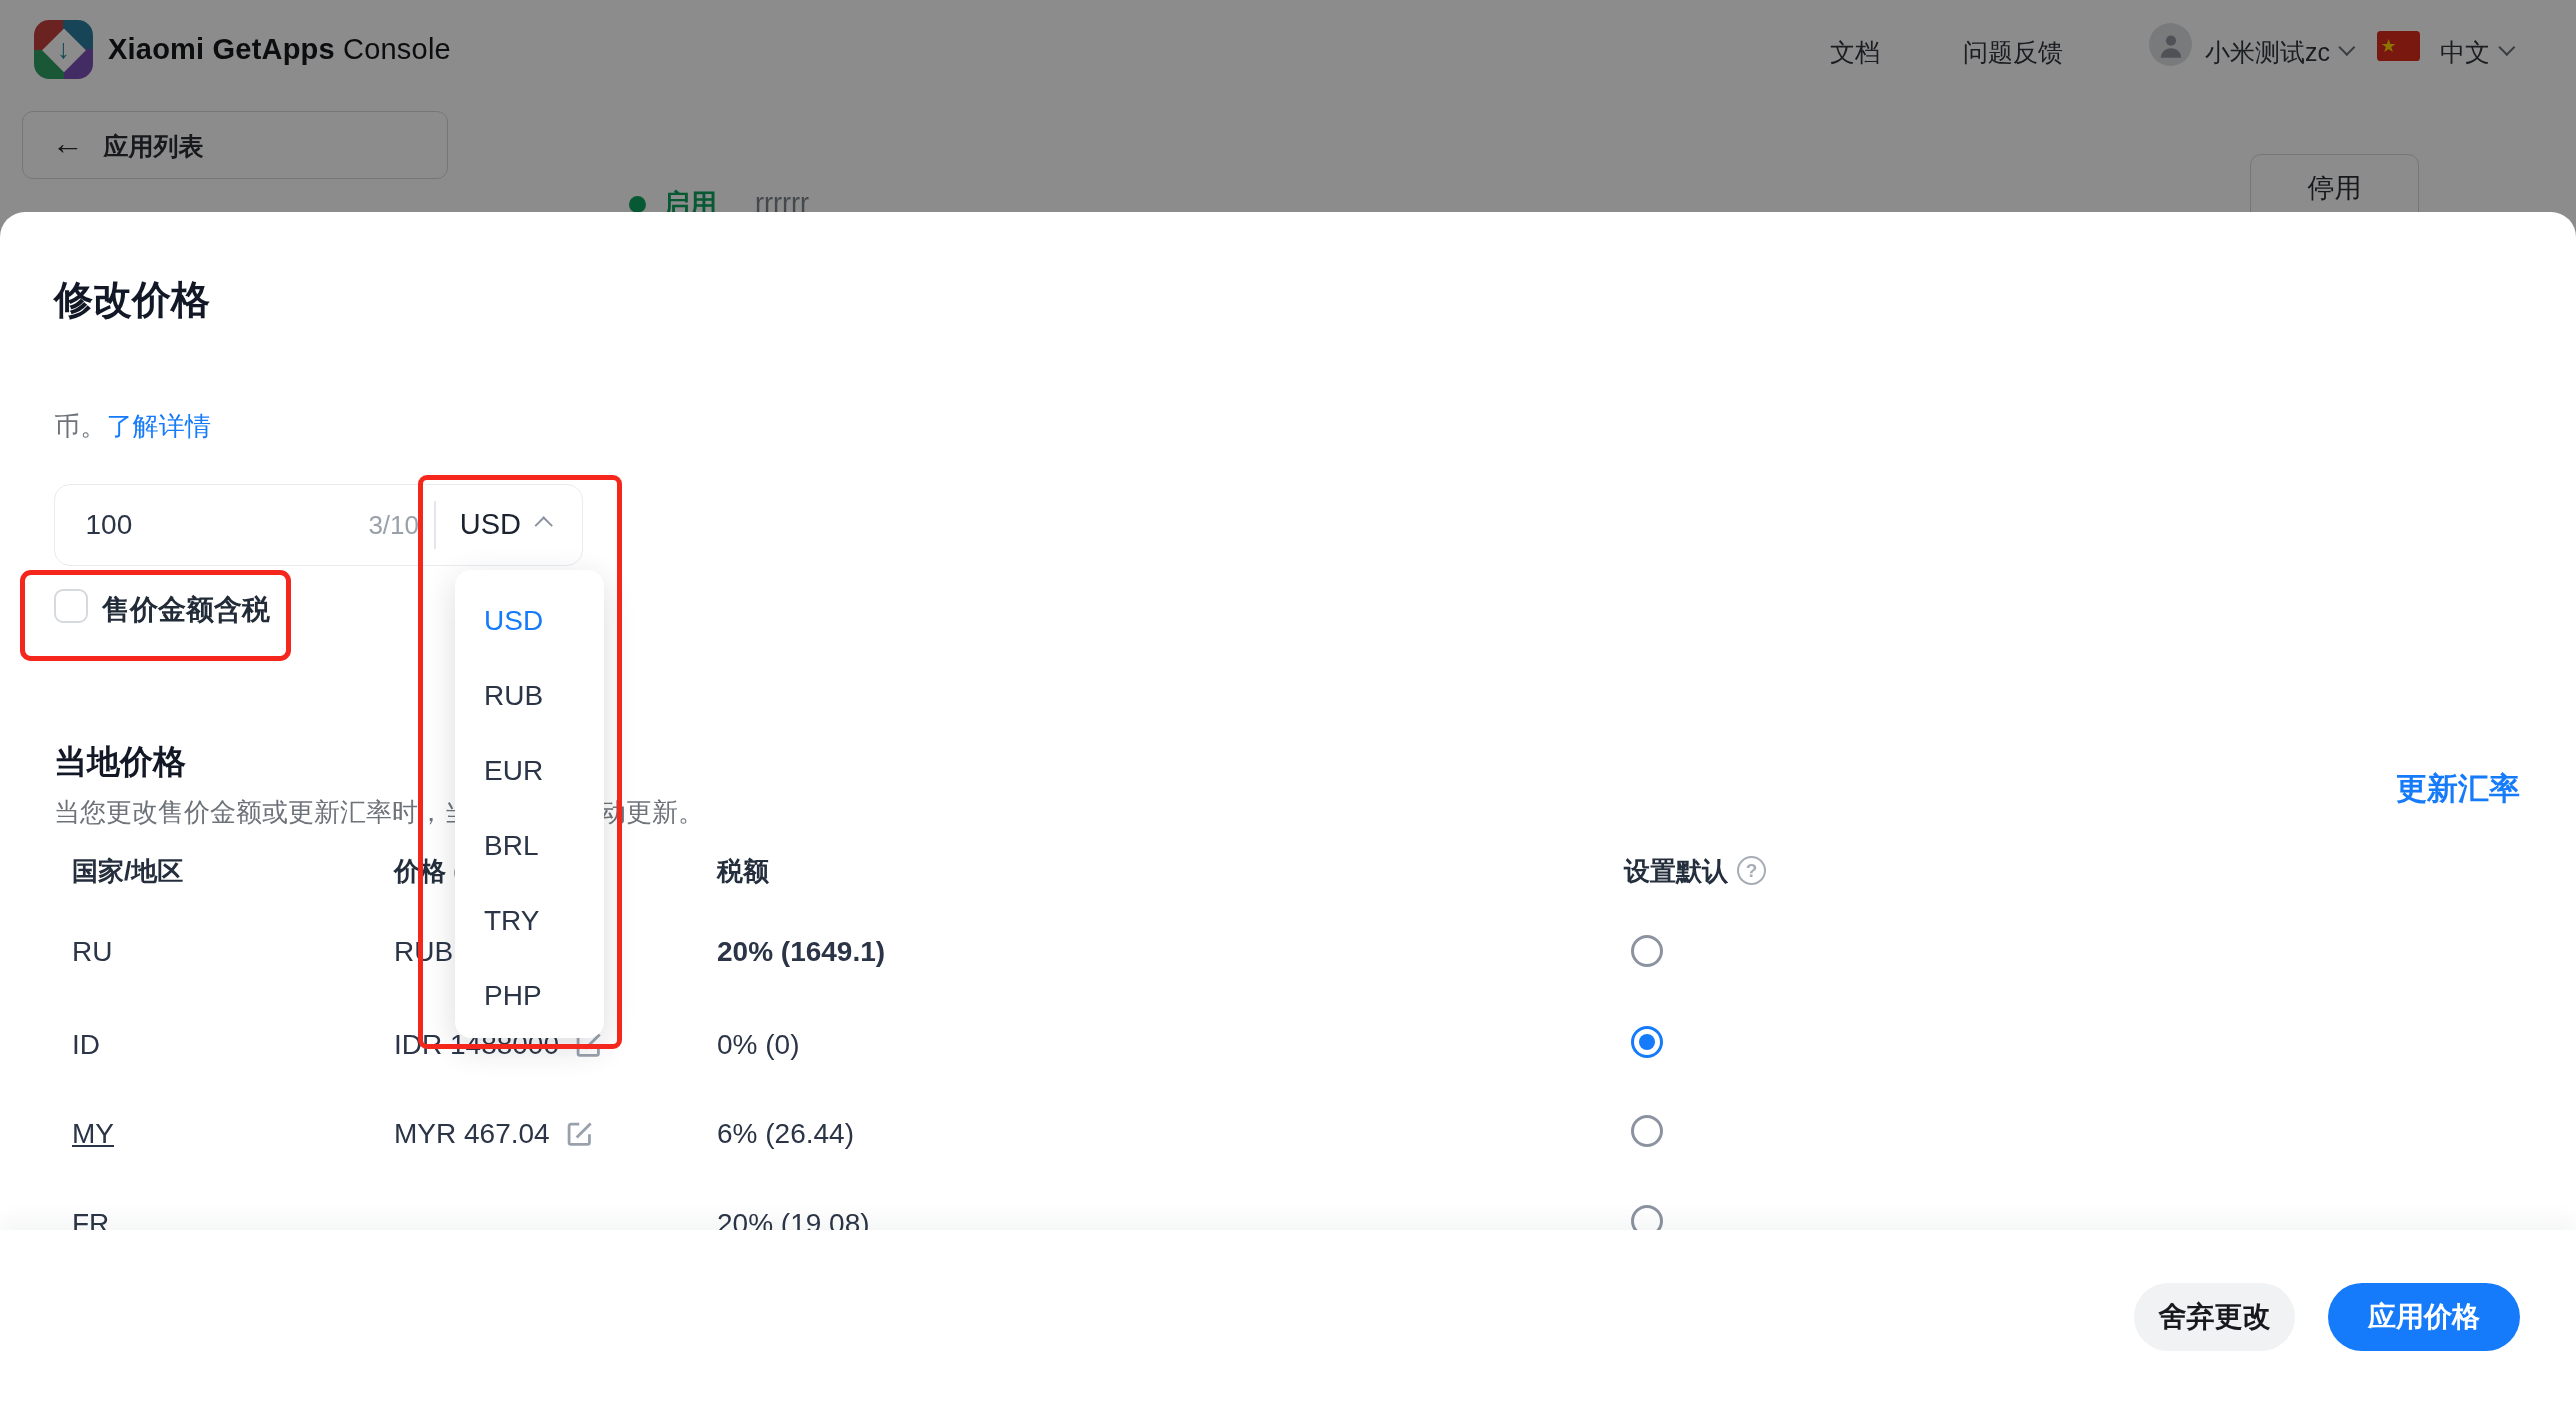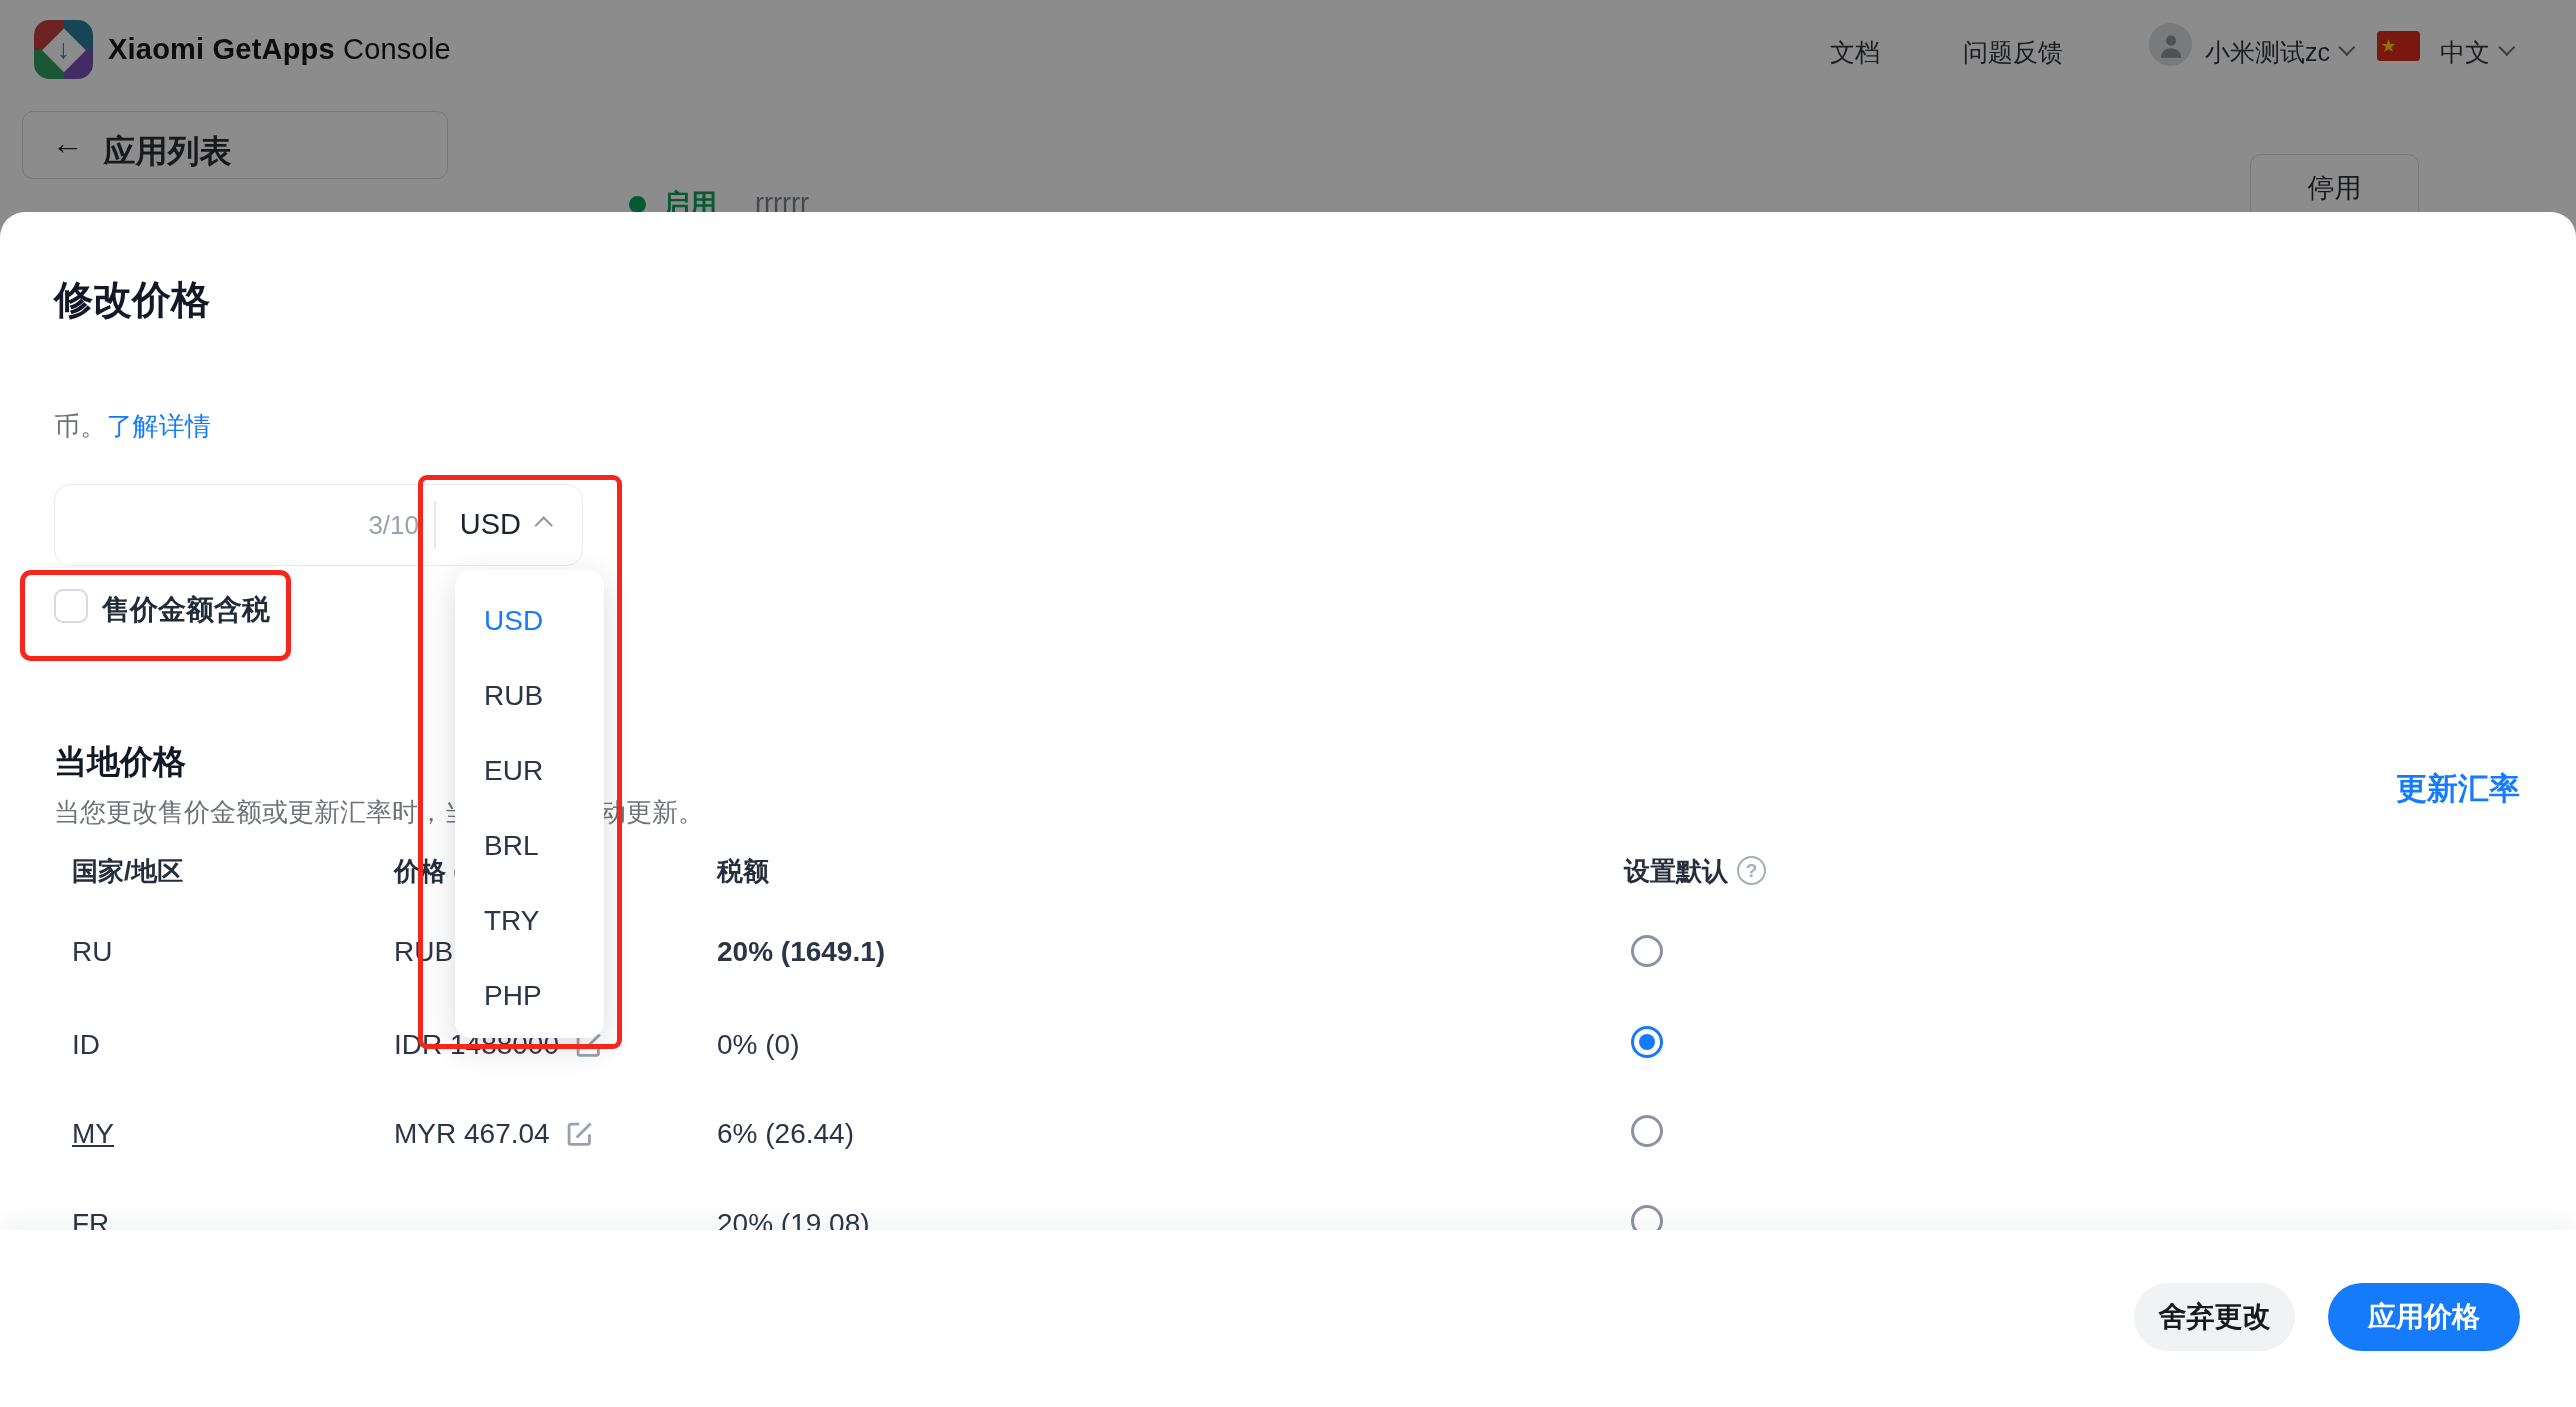--- a/index.html
+++ b/index.html
@@ -19,21 +19,21 @@
   .brand { position:absolute; left:108px; top:33px; font-size:29px; color:#16181d; letter-spacing:0.2px; }
   .brand b { font-weight:700; }
   .brand span { font-weight:400; }
   .navlink { position:absolute; top:36px; font-size:25px; color:#30353d; }
   .avatar { position:absolute; left:2149px; top:23px; width:43px; height:43px; border-radius:50%; background:#dcdee2; overflow:hidden; }
   .avatar svg { position:absolute; left:50%; top:52%; transform:translate(-50%,-50%); }
   .chev { display:inline-block; width:11.7px; height:11.7px; border-right:2.7px solid #6b7077; border-bottom:2.7px solid #6b7077; transform:rotate(45deg) translate(-1.8px,-1.8px); margin-left:10.8px; vertical-align:5.4px; }
   .flag { position:absolute; left:2377px; top:30.5px; width:43px; height:30px; background:#dd2c1c; border-radius:3.6px; color:#ffd400; font-size:18px; line-height:30px; text-indent:3.6px; overflow:hidden; }
   .backbtn { position:absolute; left:21.5px; top:111px; width:426px; height:68px; border:1.8px solid #d7d7d9; border-radius:10.8px; background:#fff; }
   .backbtn .arrow { position:absolute; left:29px; top:12.5px; font-size:32px; color:#2c2f35; }
-  .backbtn .lbl { position:absolute; left:81px; top:18px; font-size:32px; font-weight:600; color:#2c2f35; }
+  .backbtn .lbl { position:absolute; left:81px; top:18px; font-size:25px; font-weight:600; color:#2c2f35; }
   .statusdot { position:absolute; left:629px; top:196px; width:17px; height:17px; border-radius:50%; background:#0ca35c; }
   .statuslbl { position:absolute; left:663px; top:186px; font-size:27px; font-weight:600; color:#0ca35c; }
   .appname { position:absolute; left:755px; top:188px; font-size:27px; color:#7d828b; }
   .disablebtn { position:absolute; left:2250px; top:154px; width:169px; height:70px; border:1.8px solid #d7d7d9; border-radius:10.8px; background:#fff; font-size:27px; color:#2c2f35; text-align:center; line-height:66px; }
   #overlay { position:absolute; inset:0; background:rgba(0,0,0,0.45); z-index:10; }
 
   
   #modal { position:absolute; left:0; right:0; top:212px; bottom:0; background:#fff; border-radius:25px 25px 0 0; z-index:20; }
   .m-title { position:absolute; left:54px; top:61px; font-size:39px; font-weight:700; color:#121826; }
   .m-desc { position:absolute; left:54px; font-size:26px; color:#6e737a; letter-spacing:0.2px; }
@@ -110,20 +110,21 @@
 
 <div id="overlay"></div>
 
 <div id="modal">
   <div class="m-title">修改价格</div>
   <div class="m-desc" style="top:197px;">
     <span>币。</span><span class="m-link">了解详情</span>
   </div>
 
   <div class="inputgroup">
+    <input type="text" value="100" style="">
     <div class="counter">3/10</div>
     <div class="inputdivider"></div>
     <div class="curtrigger">
       <span class="cur">USD</span>
       <span class="chevup"></span>
     </div>
   </div>
 
   <div class="checkbox"></div>
   <div class="cb-label">售价金额含税</div>

